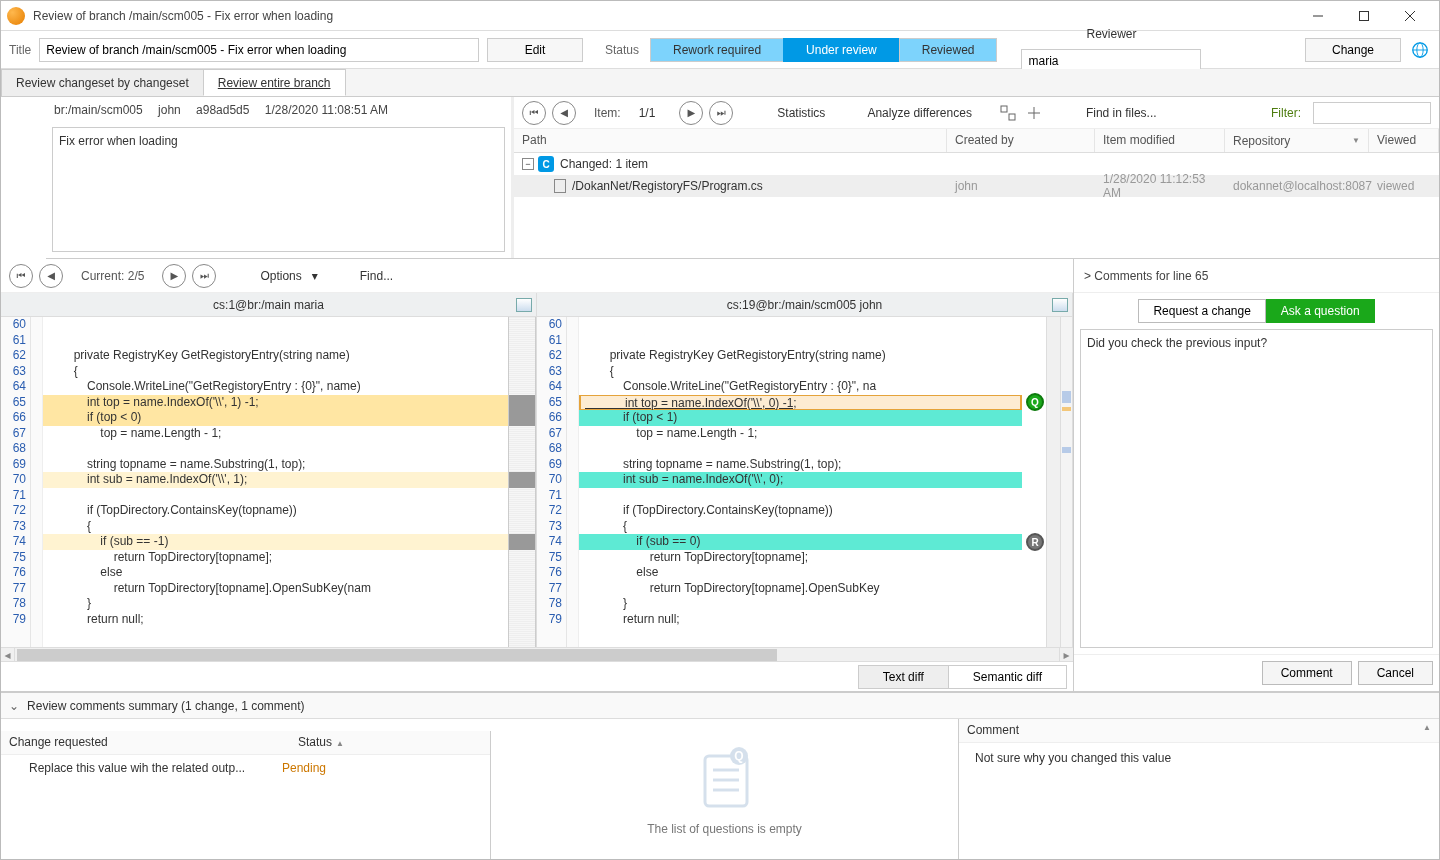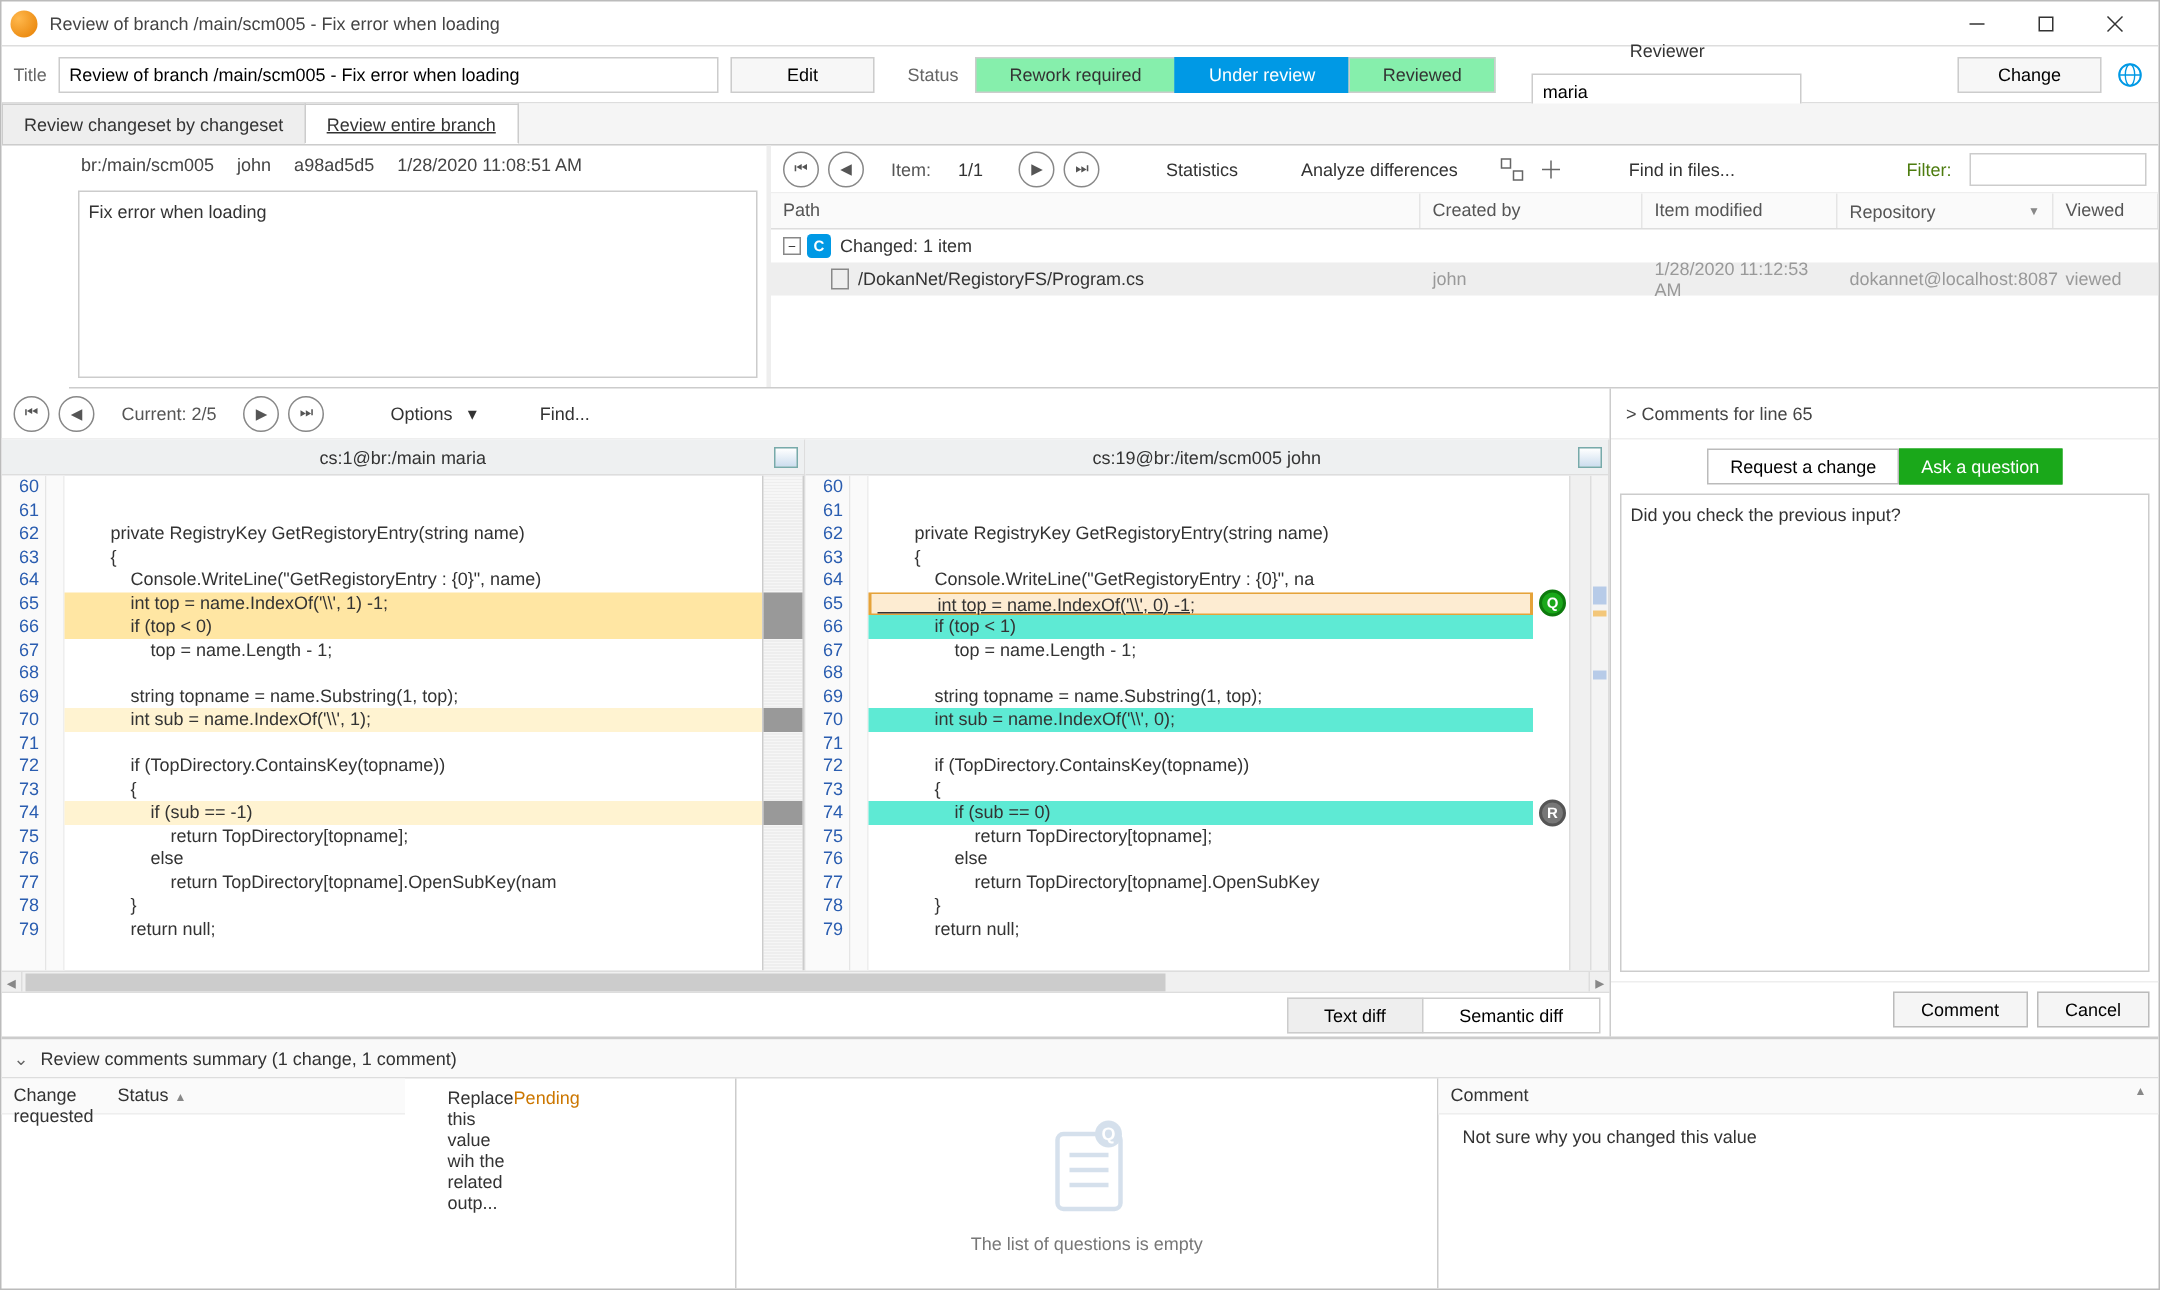--- a/index.html
+++ b/index.html
@@ -14,21 +14,21 @@
 .win-btn svg { width: 12px; height: 12px; }
 
 
 .info-row { display: flex; align-items: center; height: 38px; border-bottom: 1px solid #ddd; }
 .info-left { display: flex; align-items: center; gap: 8px; padding: 16px 8px; width: 486px; }
 .info-title-label { color: #666; }
 .info-title-input { flex: 1; border: 1px solid #ccc; height: 24px; padding: 0 6px; background: #fff; }
 .edit-btn { width: 96px; height: 24px; border: 1px solid #ccc; background: #f7f7f7; cursor: pointer; }
 .info-mid { display: flex; align-items: center; gap: 0; padding-left: 10px; }
 .status-label { padding: 0 12px; color: #666; }
-.status-tab { height: 24px; padding: 0 22px; display: flex; align-items: center; border: 1px solid #ccc; margin-left: -1px; cursor: pointer; background: #86efac; }
+.status-tab { height: 24px; padding: 0 22px; display: flex; align-items: center; border: 1px solid #ccc; margin-left: -1px; cursor: pointer; background: #7dd3fc; }
 .status-tab.active { background: #0099e5; color: #fff; border-color: #0099e5; }
 .reviewer-block { display: flex; align-items: center; gap: 8px; margin-left: 24px; flex-direction: column; }
 .reviewer-input { border: 1px solid #ccc; height: 24px; width: 180px; padding: 0 6px; }
 .change-btn { width: 96px; height: 24px; border: 1px solid #ccc; background: #f7f7f7; margin-left: 8px; cursor: pointer; }
 .globe-icon { width: 18px; height: 18px; margin: 0 10px; color: #0099e5; }
 
 
 .tabs-row { display: flex; height: 28px; border-bottom: 1px solid #ccc; background: #f5f5f5; }
 .dtab { padding: 0 14px; display: flex; align-items: center; border: 1px solid #ccc; border-bottom: none; background: #eee; cursor: pointer; margin-right: -1px; }
 .dtab.active { background: #fff; border-bottom: 1px solid #fff; position: relative; z-index: 1; text-decoration: underline; }
@@ -113,21 +113,21 @@
 .cp-btn.ask { background: #1aa81a; color: #fff; border-color: #1aa81a; }
 .cp-text { flex: 1; border: 1px solid #ccc; margin: 0 6px 6px; padding: 6px; }
 .cp-footer { display: flex; justify-content: flex-end; gap: 6px; padding: 6px; border-top: 1px solid #eee; }
 .cp-footer button { height: 24px; padding: 0 18px; border: 1px solid #bbb; background: #f5f5f5; cursor: pointer; }
 
 
 .summary { border-top: 1px solid #ccc; }
 .summary-header { height: 26px; display: flex; align-items: center; padding: 0 8px; background: #f9f9f9; border-bottom: 1px solid #ddd; }
 .summary-header .caret { margin-right: 8px; color: #666; }
 .summary-body { display: flex; height: 140px; }
-.sb-left { width: 490px; border-right: 1px solid #ccc; display:flex; flex-direction:row;}
+.sb-left { width: 490px; border-right: 1px solid #ccc; display:flex; flex-direction:column;margin-top:12px;}
 .sb-lh { height: 24px; display: flex; background: #fafafa; border-bottom: 1px solid #eee; }
 .sb-lh > div { padding: 4px 8px; }
 .sb-lh .cr { flex: 1; }
 .sb-lh .st { width: 200px; }
 .sb-row { display: flex; padding: 6px 8px; }
 .sb-row .cr { flex: 1; padding-left: 20px; }
 .sb-row .st { width: 200px; color: #cc7700; }
 .sb-mid { flex: 1; display: flex; flex-direction: column; align-items: center; justify-content: center; color: #777; border-right:1px solid #ccc; }
 .sb-mid svg { width: 60px; height: 70px; opacity: 0.35; }
 .sb-right { width: 480px; display:flex; flex-direction:column;}
@@ -326,21 +326,21 @@
               <div style="height:46.5px"></div>
               <div class="mg-block" style="height:15.5px"></div>
               <div style="height:46.5px"></div>
               <div class="mg-block" style="height:15.5px"></div>
             </div>
           </div>
         </div>
 
         <div class="pane">
           <div class="pane-header">
-              <span>cs:19@br:/item/scm005 john</span>
+              <span>cs:19@br:/main/scm005 john</span>
               <div class="pane-max"></div>
             </div>
           <div class="code-wrap">
             <div class="gutter" id="gutterR">
                 <div class="gline">60</div>
                 <div class="gline">61</div>
                 <div class="gline">62</div>
                 <div class="gline">63</div>
                 <div class="gline">64</div>
                 <div class="gline">65</div>

